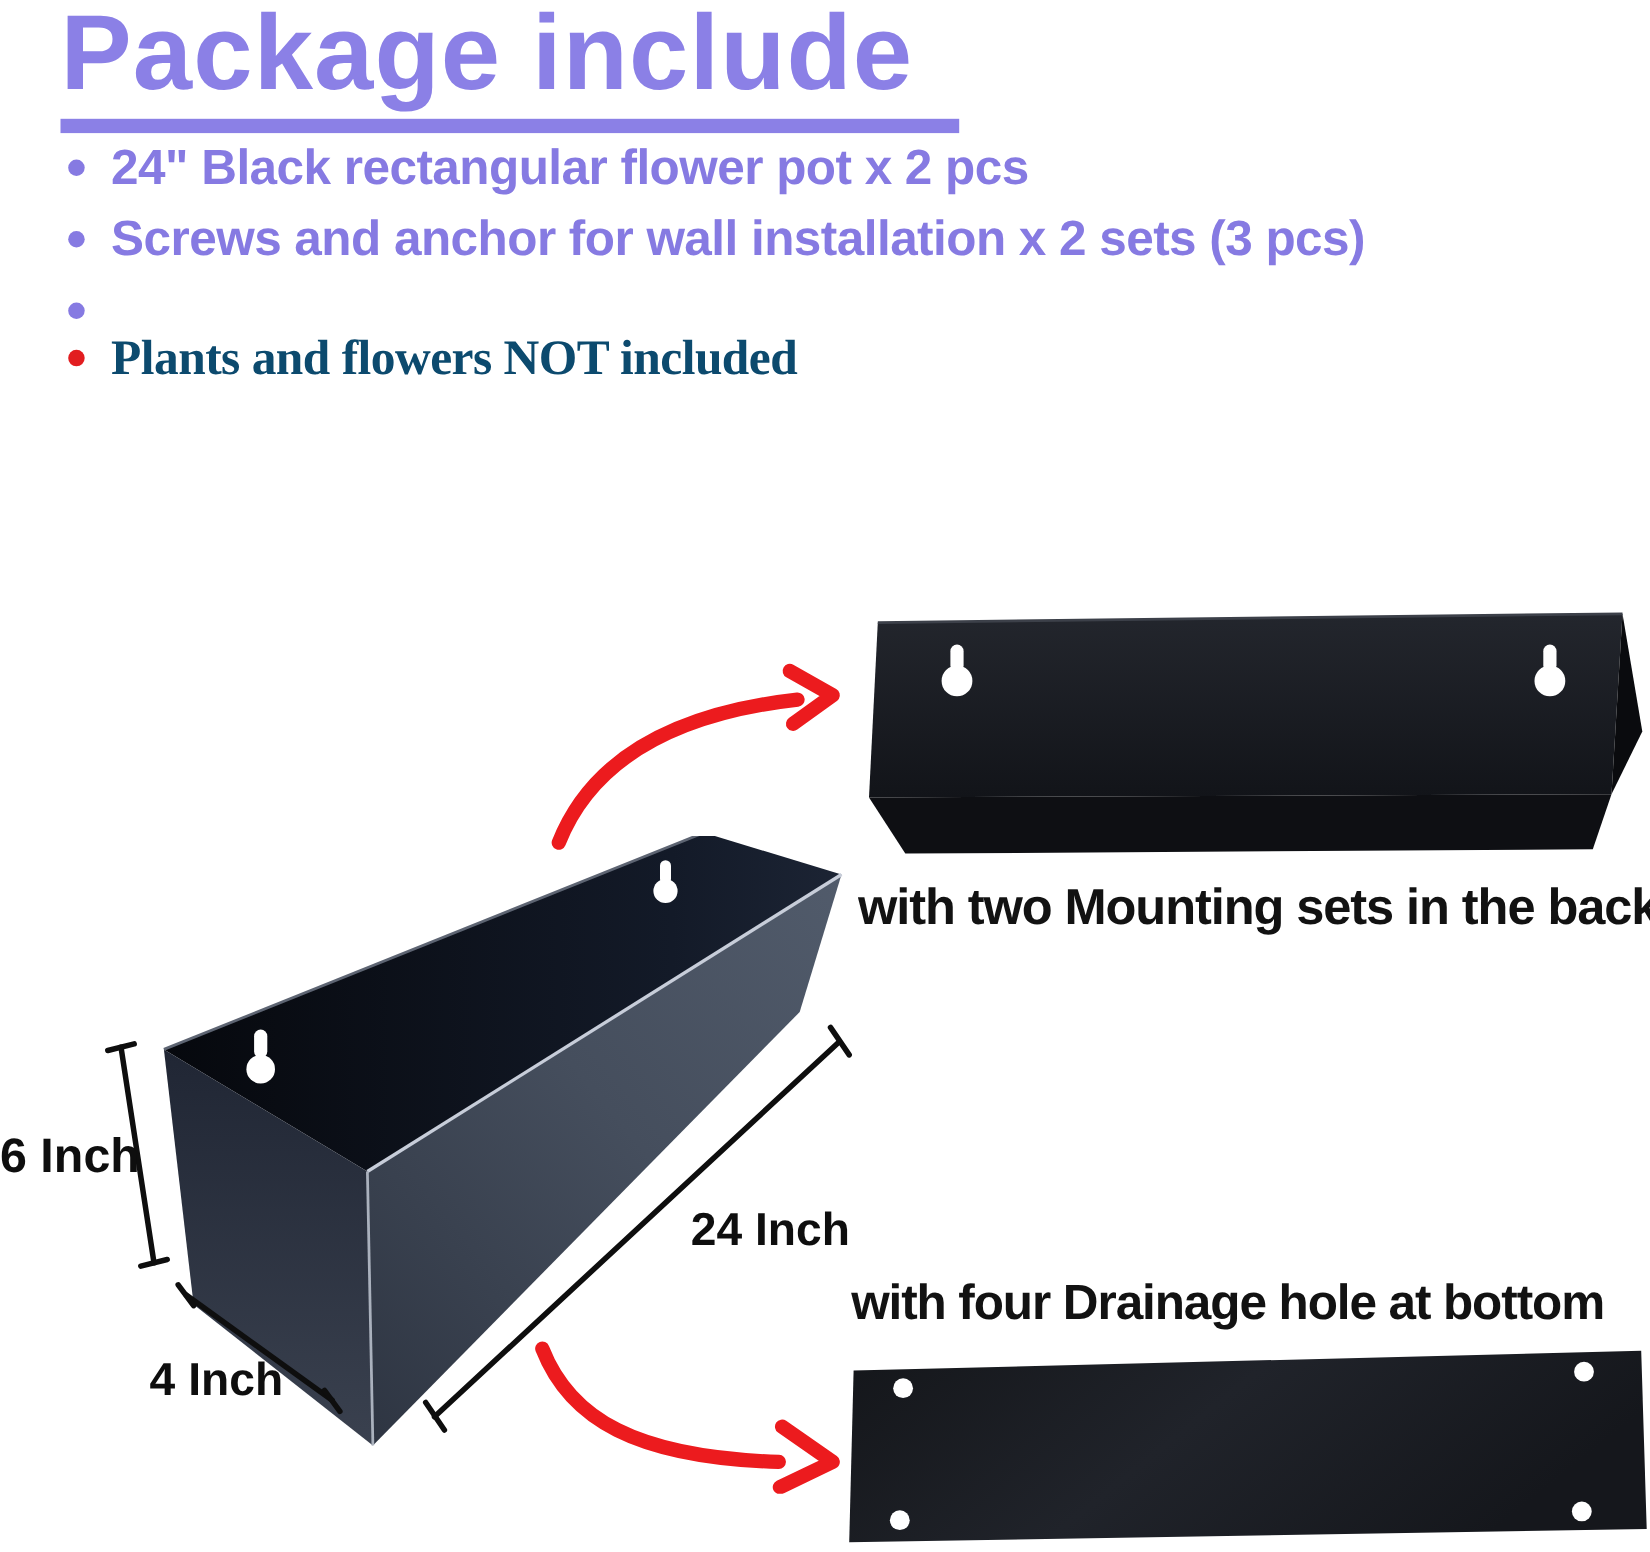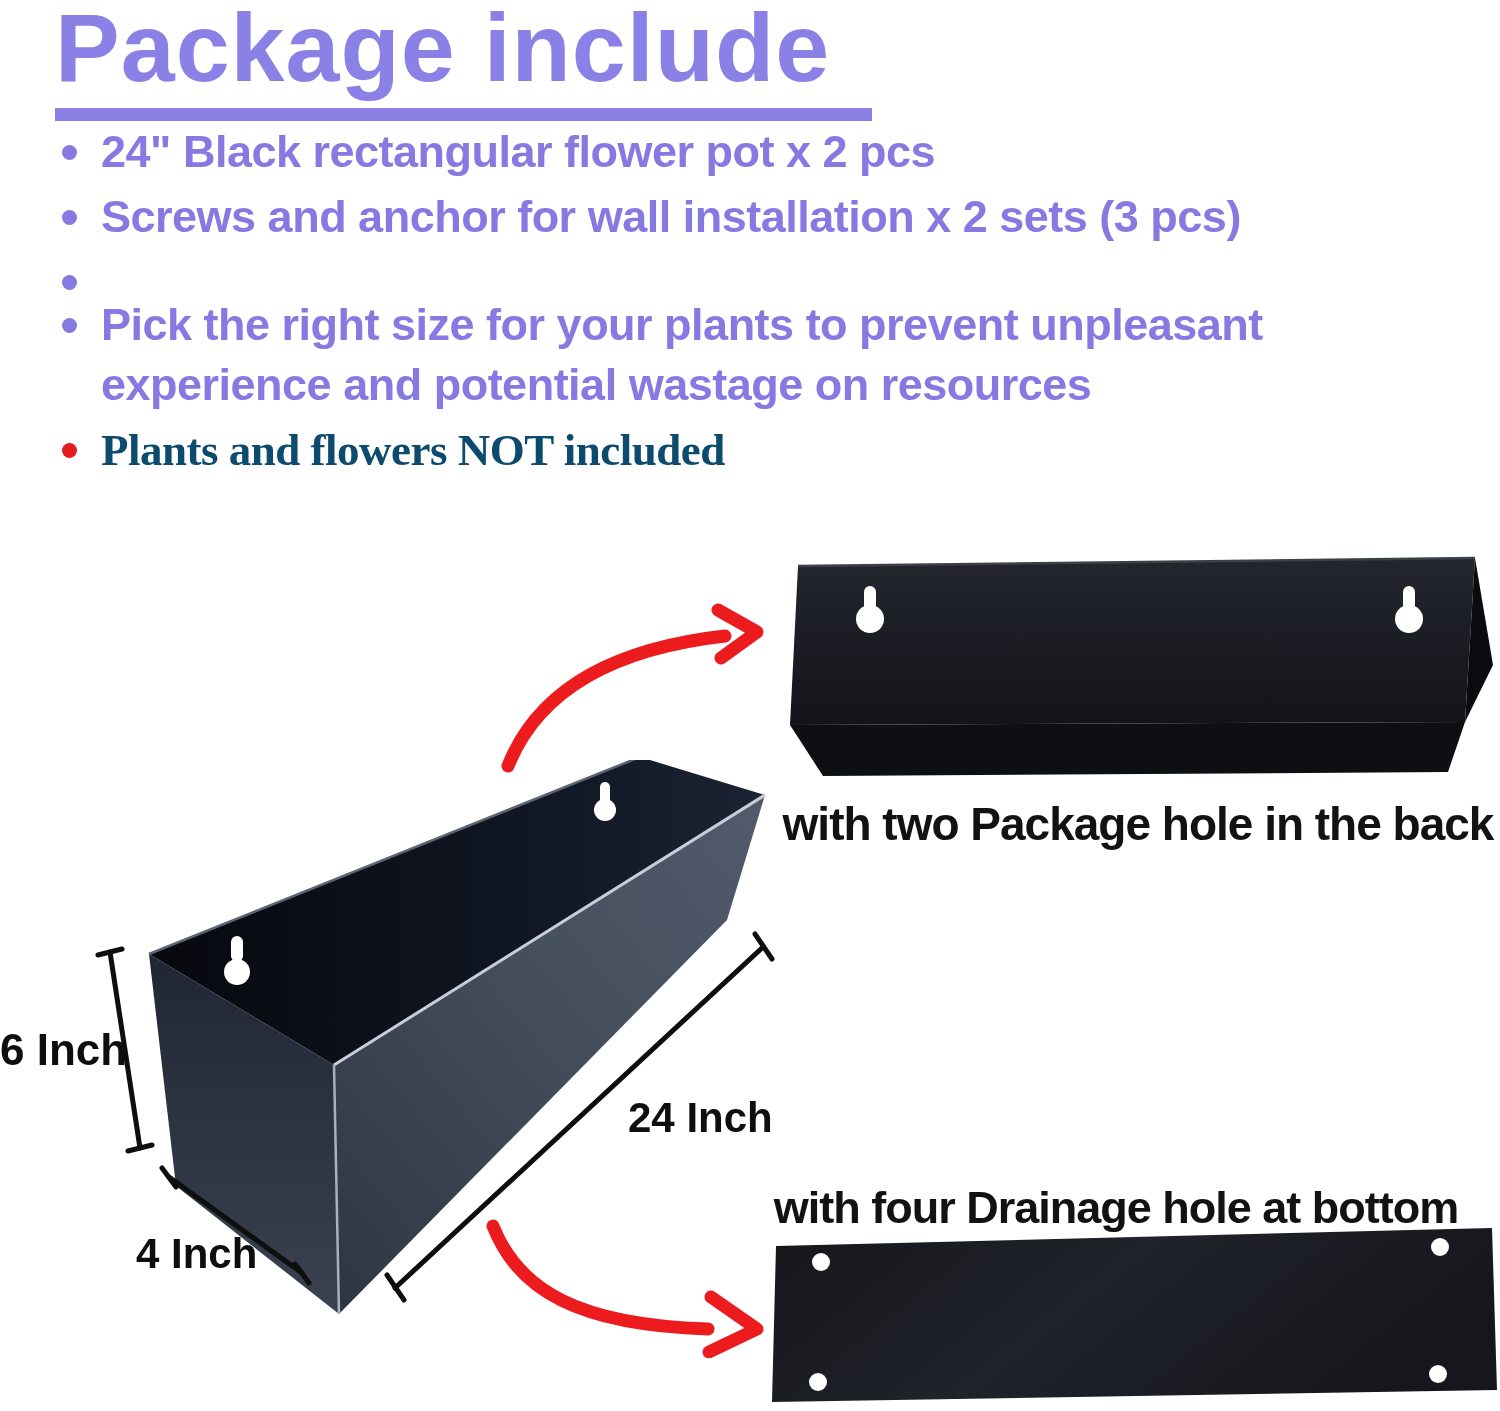--- a/index.html
+++ b/index.html
@@ -52,24 +52,20 @@
   <li>
     <span class="dot"></span>
     <span>24" Black rectangular flower pot x 2 pcs</span>
   </li>
   <li>
     <span class="dot"></span>
     <span>Screws and anchor for wall installation x 2 sets (3 pcs)</span>
   </li>
   <li>
     <span class="dot"></span>
-  </li>
-  <li>
-    <span class="dot"></span>
-    <span>Pick the right size for your plants to prevent unpleasant experience and potential wastage on resources</span>
   </li>
   <li class="red">
     <span class="dot"></span>
     <span>Plants and flowers NOT included</span>
   </li>
 </ul>
 
 <svg class="photo" style="left:0;top:760px" width="810" height="645" viewBox="0 0 810 645">
   <defs>
     <linearGradient id="gInt" x1="0" y1="0" x2="1" y2="0">
@@ -153,23 +149,23 @@
   <g fill="#ffffff">
     <rect x="99" y="36" width="12" height="25" rx="6"></rect>
     <circle cx="105" cy="69" r="14"></circle>
   </g>
   <g fill="#ffffff">
     <rect x="638" y="36" width="12" height="25" rx="6"></rect>
     <circle cx="644" cy="69" r="14"></circle>
   </g>
 </svg>
 
-<div class="caption" style="left:780px;top:797px;width:716px">with two Package hole in the back</div>
+<div class="caption" style="left:780px;top:797px;width:716px">with two Mounting sets in the back</div>
 
-<div class="caption" style="left:760px;top:1182px;width:712px;font-size:45px">with four Drainage hole at bottom</div>
+<div class="caption" style="left:760px;top:1158px;width:712px;font-size:45px">with four Drainage hole at bottom</div>
 
 <svg class="photo" style="left:765px;top:1225px" width="735" height="186" viewBox="0 0 735 186">
   <defs>
     <linearGradient id="gPanel" x1="0" y1="0" x2="1" y2="0.3">
       <stop offset="0" stop-color="#14161a"></stop>
         <stop offset="0.5" stop-color="#20232a"></stop>
         <stop offset="1" stop-color="#15171c"></stop>
     </linearGradient>
   </defs>
   <polygon points="11,21 727,3 732,165 7,177" fill="url(#gPanel)"></polygon>

